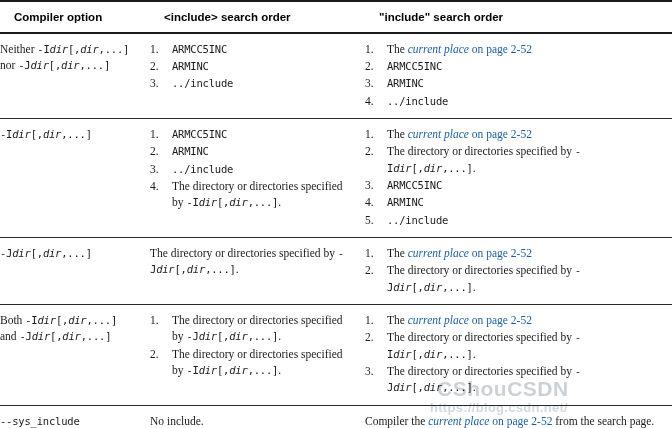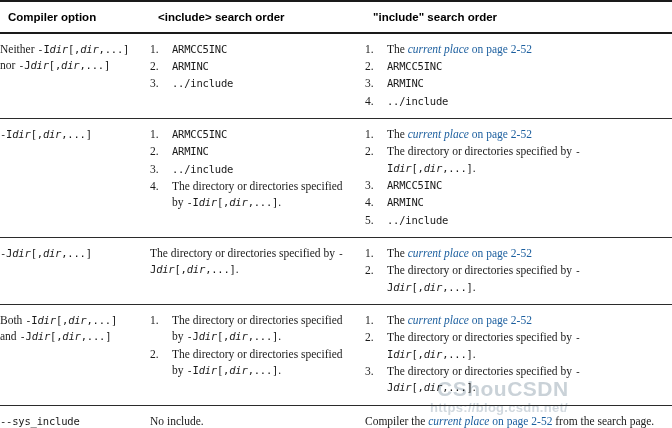--- a/index.html
+++ b/index.html
@@ -29,21 +29,21 @@
   #doc-table col.c3 { width: 307px; }
 
   
   thead th {
     text-align: left;
     vertical-align: bottom;
     font-family: "Liberation Sans", sans-serif;
     font-weight: bold;
     font-size: 11.5px;
     color: #000000;
-    padding: 9px 8px 7px 8px;
+    padding: 9px 8px 7px 14px;
     border-top: 2px solid #1a1a1a;
     border-bottom: 2px solid #1a1a1a;
     line-height: 1.2;
   }
 
   
   tbody td {
     vertical-align: top;
     padding: 7px 10px 8px 0;
     border-bottom: 1.5px solid #2b2b2b;

